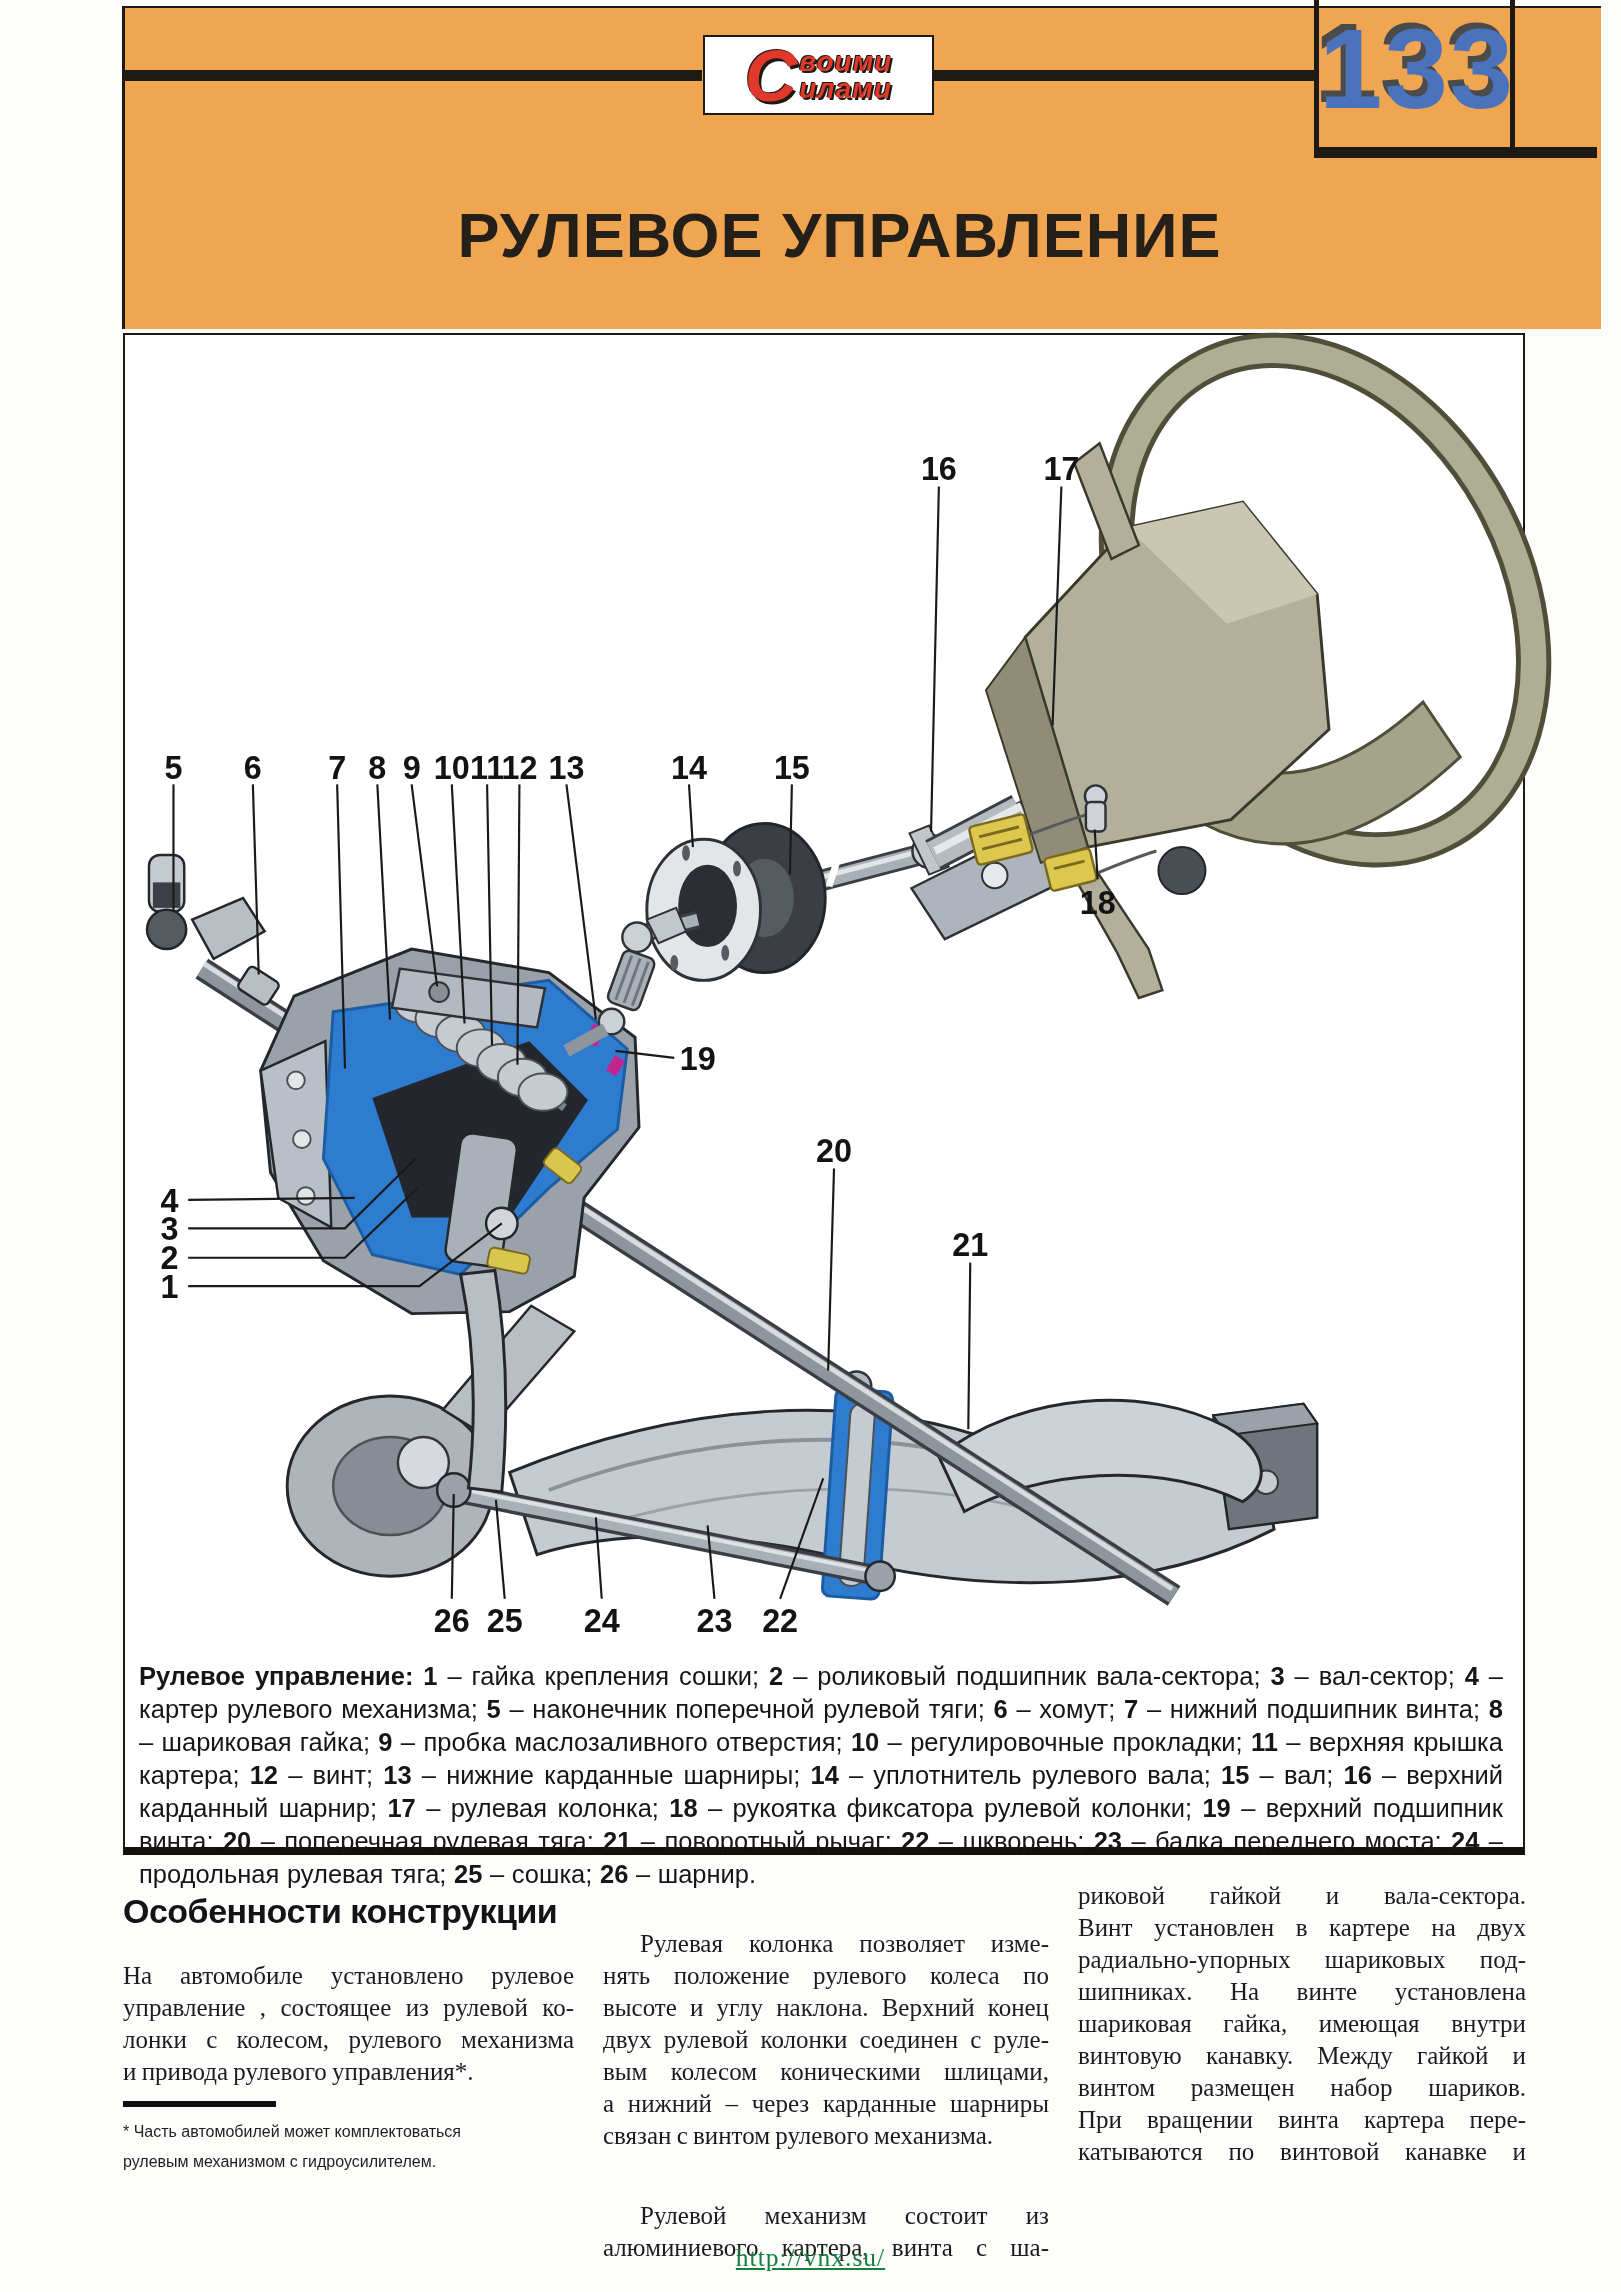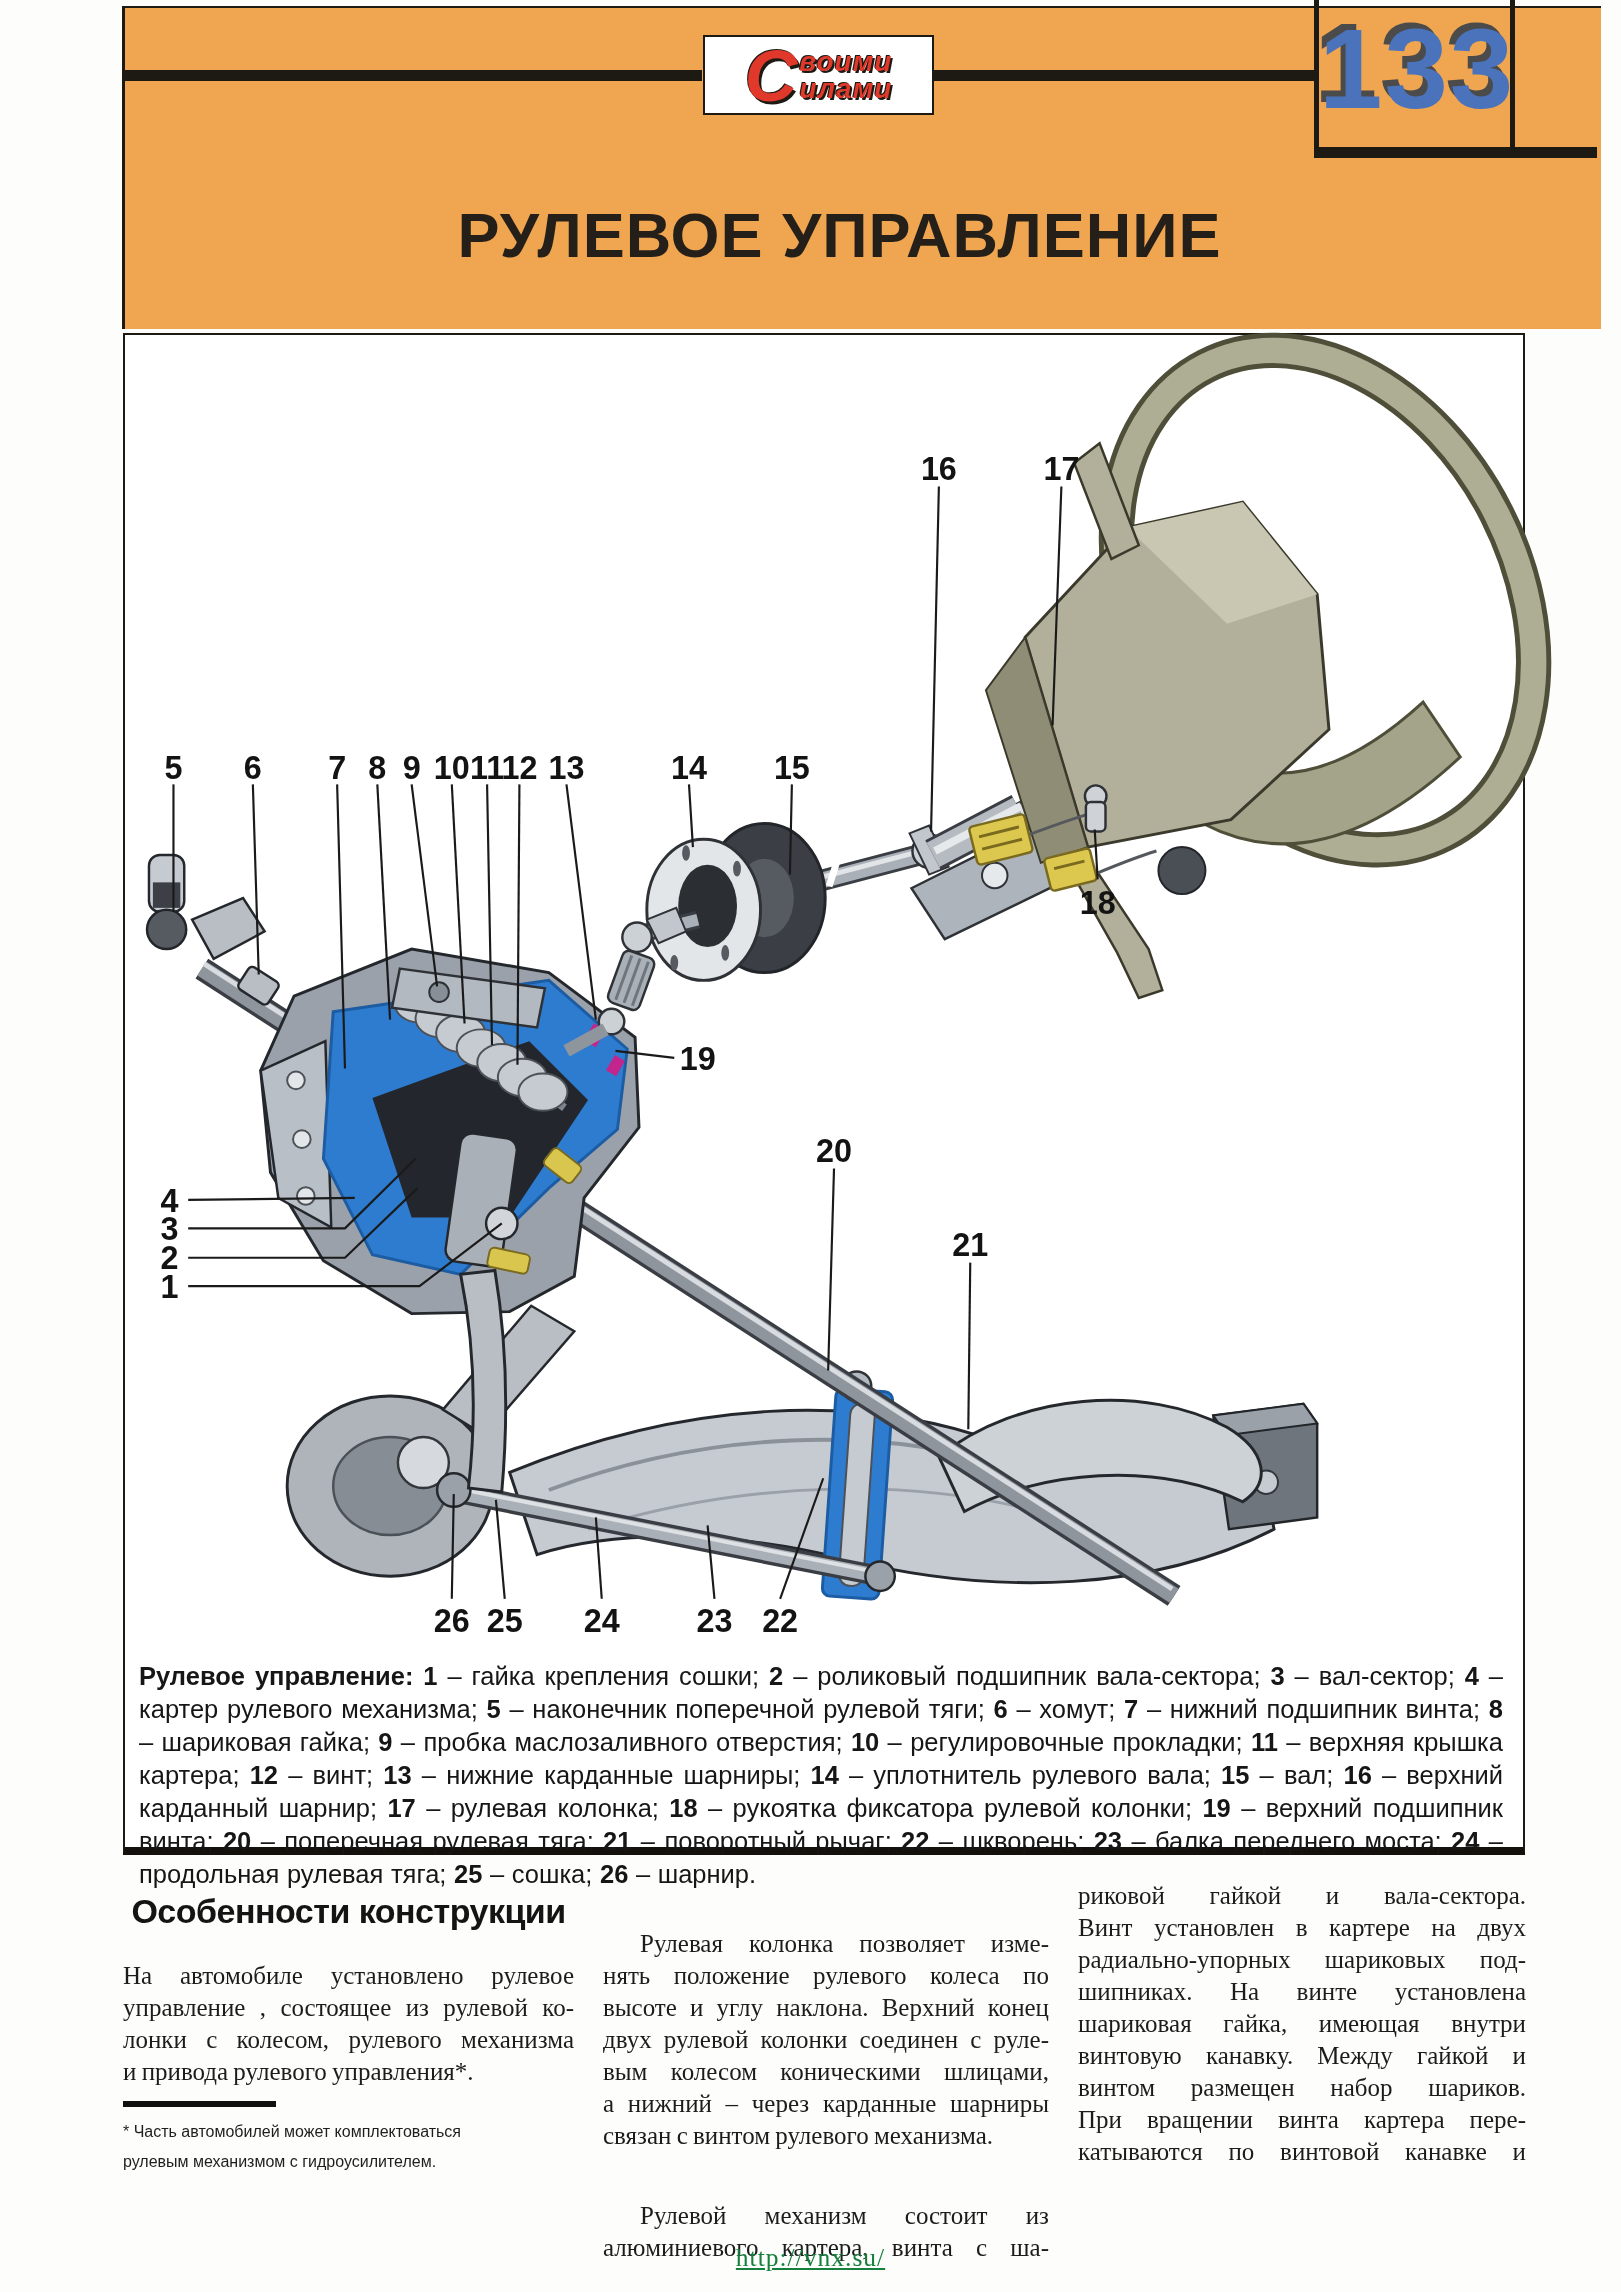--- a/index.html
+++ b/index.html
@@ -18,40 +18,40 @@
   .pn-vline{position:absolute;top:0;width:4.9px;height:155px;background:var(--ink);}
   .pn-vline.v1{left:1314px;} .pn-vline.v2{left:1510px;}
   .pn-hline{position:absolute;left:1314px;top:147px;width:283px;height:10.8px;background:var(--ink);}
   .page-number{position:absolute;left:1319px;top:0px;width:192px;height:147px;
     text-align:center;font-size:114px;line-height:137px;font-weight:bold;color:var(--pnblue);
     text-shadow:-4.9px -5.9px 0 #4b4b4b;letter-spacing:2px;}
   .logo-box{position:absolute;left:703px;top:35px;width:231px;height:80px;background:#fff;
     border:2.9px solid var(--ink);box-sizing:border-box;display:flex;align-items:center;justify-content:center;}
   .logo-c{font-size:73px;font-weight:bold;font-style:italic;color:var(--logored);line-height:59px;
     text-shadow:2.5px 2.5px 0 #1d1a14,-1px -1px 0 #1d1a14;margin-right:2px;}
-  .logo-lines{display:flex;flex-direction:column;align-items:flex-end;}
+  .logo-lines{display:flex;flex-direction:column;}
   .logo-lines span{display:block;font-size:28px;font-weight:bold;font-style:italic;color:var(--logored);
     line-height:27.4px;letter-spacing:1px;text-shadow:2px 2px 0 #1d1a14,-1px -1px 0 #1d1a14;}
   .page-title{position:absolute;left:124px;top:199px;width:1431px;text-align:center;
     font-size:63px;font-weight:bold;color:#241f19;letter-spacing:1px;}
 
   
   .frame{position:absolute;left:123px;top:333px;width:1398px;height:1512px;background:#ffffff;
     border:2.9px solid var(--ink);border-bottom:8.8px solid #14110c;}
   svg.diagram{position:absolute;left:0;top:0;width:1621px;height:2293px;pointer-events:none;}
   .callout{font-family:"Liberation Sans",sans-serif;font-weight:bold;font-size:33px;fill:#131313;text-anchor:middle;}
   .leader{fill:none;stroke:#1a1a1a;stroke-width:2.2px;}
 
   
   .caption{position:absolute;left:139px;top:1660px;width:1364px;font-size:25.5px;line-height:33px;
     color:#161616;text-align:justify;word-spacing:0.5px;}
   .caption b{font-weight:bold;}
 
   
-  .article-heading{position:absolute;left:123px;top:1892px;width:451px;text-align:center;
+  .article-heading{position:absolute;left:123px;top:1892px;width:451px;text-align:left;
     font-size:34px;font-weight:bold;color:#141414;letter-spacing:-0.5px;}
   .colblock{position:absolute;}
   .col1{left:123px;top:1960px;width:451px;}
   .col2{left:603px;top:1880px;width:446px;}
   .col3{left:1078px;top:1880px;width:448px;}
   .bl{font-family:"Liberation Serif",serif;font-size:25px;line-height:32px;color:#1c1c1c;
     text-align:justify;text-align-last:justify;word-spacing:-1px;white-space:nowrap;}
   .bl.end{text-align-last:left;white-space:normal;}
   .bl.ind{padding-left:37px;margin-top:48px;}
   .fnrule{position:absolute;left:123px;top:2101px;width:153px;height:5.9px;background:#111;}

